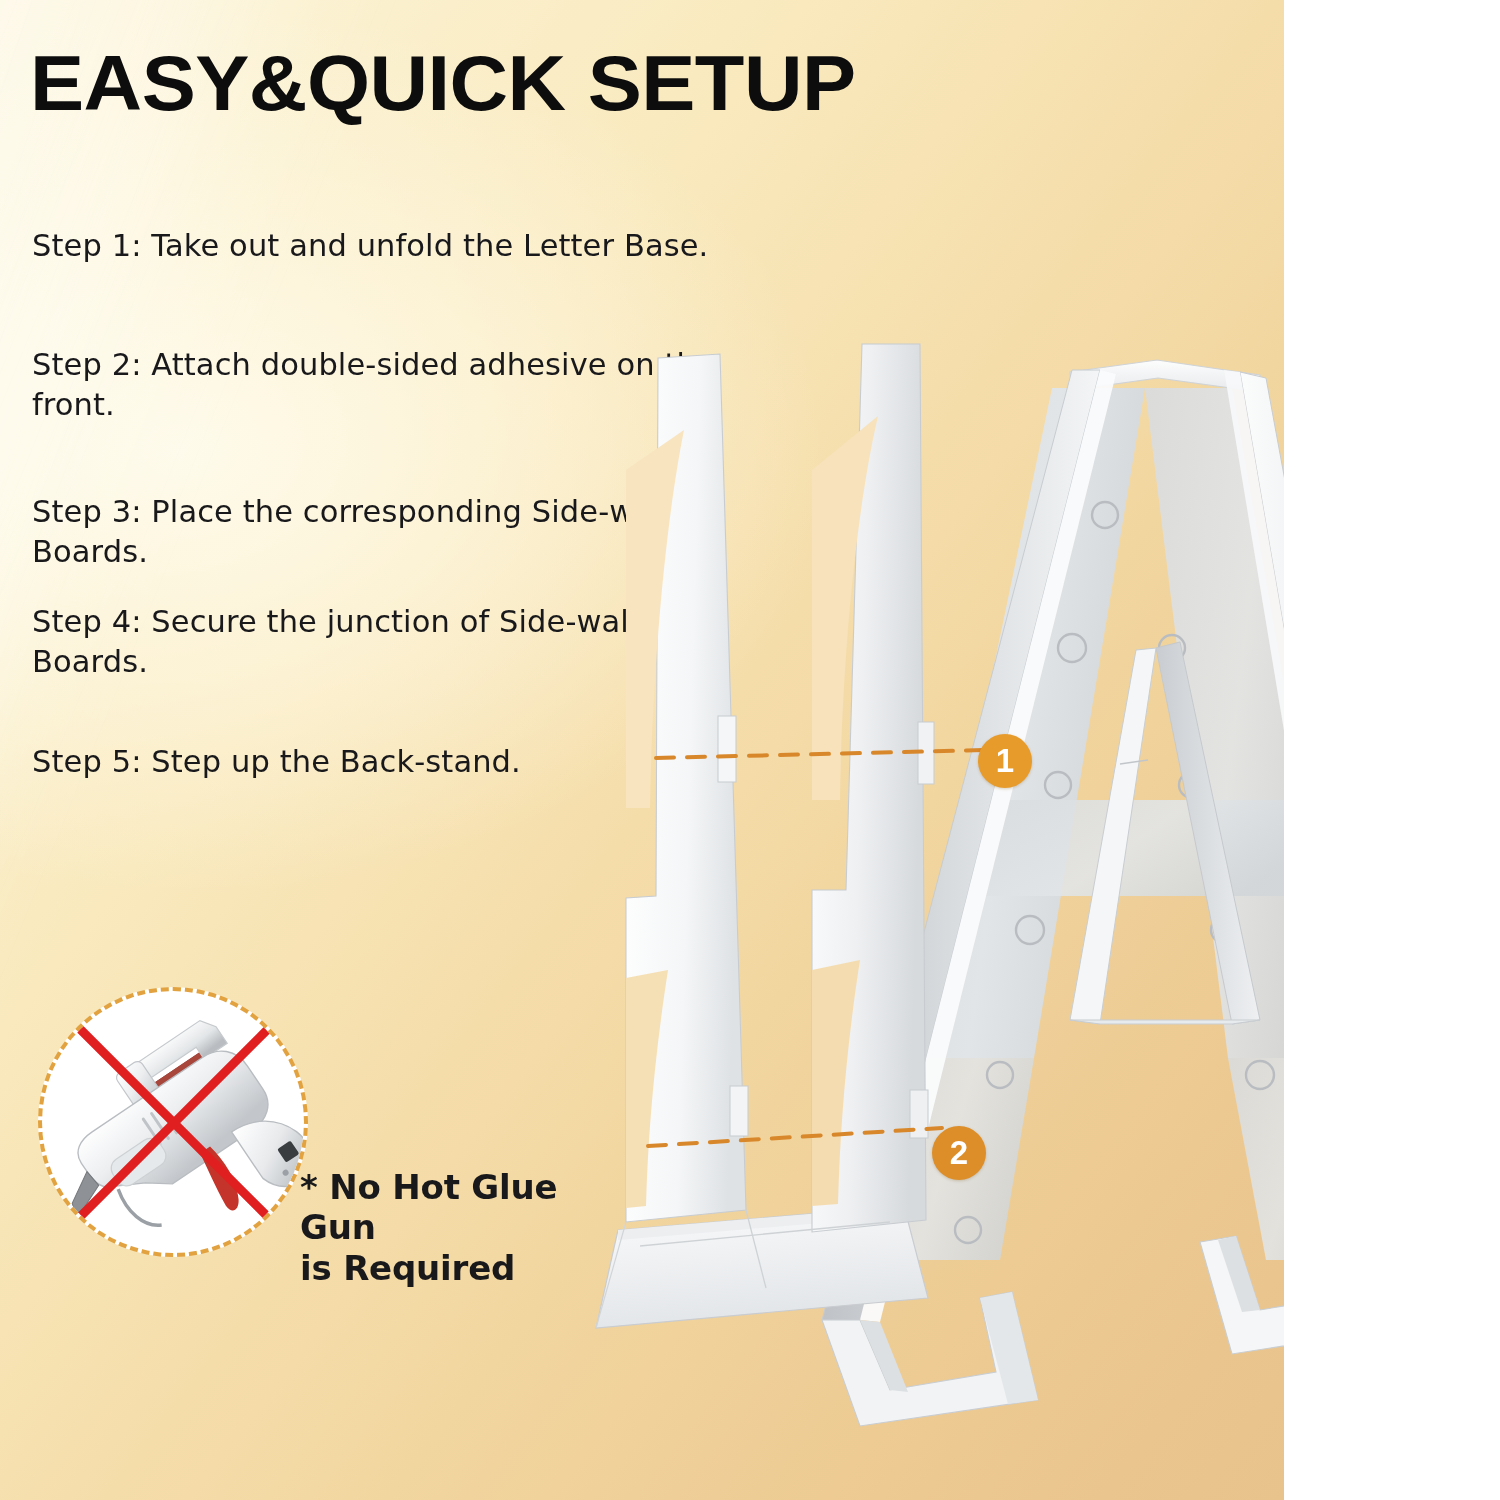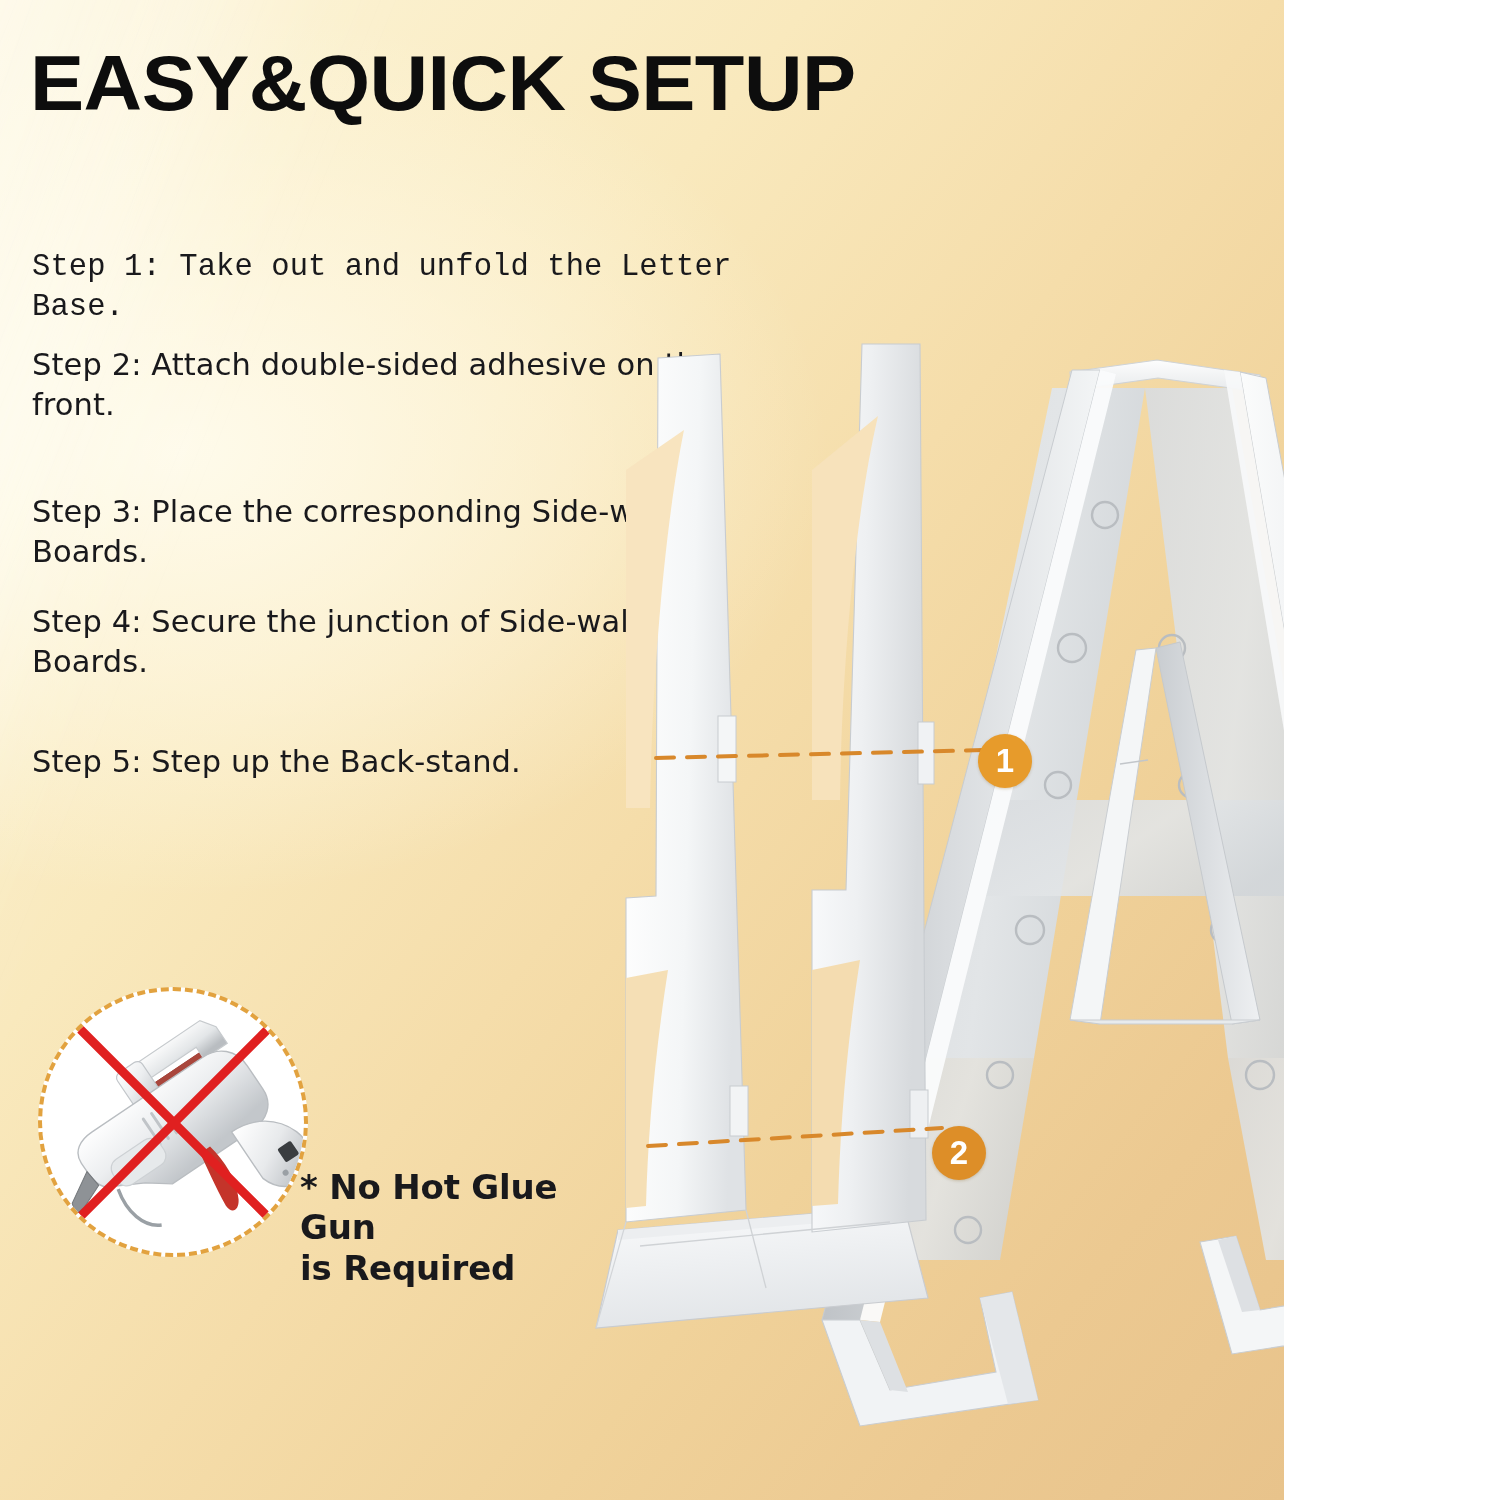--- a/index.html
+++ b/index.html
@@ -49,21 +49,21 @@
     letter-spacing:.6px;color:#7cb342;
   }
 
   
   .step{
     position:absolute;left:32px;
     font-family:"DejaVu Sans", sans-serif;
     font-size:30.5px;color:#19191c;line-height:1.30;letter-spacing:.1px;
     width:740px;
   }
-  #step1{top:248px;font-family:Liberation Mono, monospace;}
+  #step1{top:226px;}
   #step2{top:345px;}
   #step3{top:492px;}
   #step4{top:602px;width:660px;}
   #step5{top:742px;}
   #step6{top:852px;}
 
   
   #badge{position:absolute;left:38px;top:987px;width:270px;height:270px;}
   #badge .disc{
     position:absolute;left:0;top:0;width:270px;height:270px;border-radius:50%;

